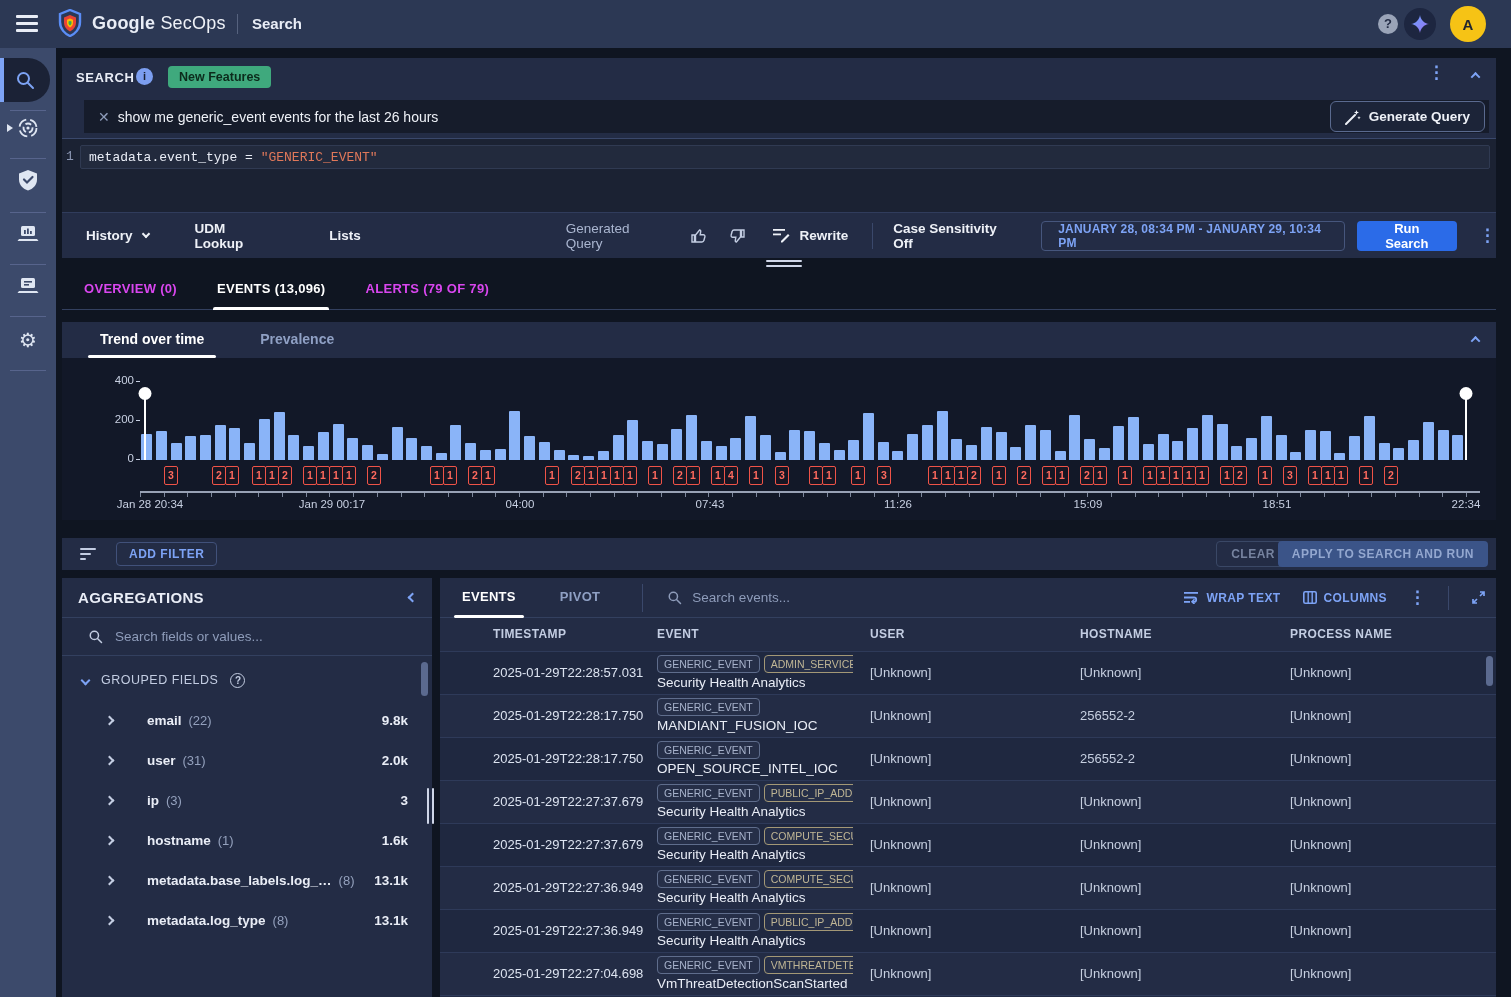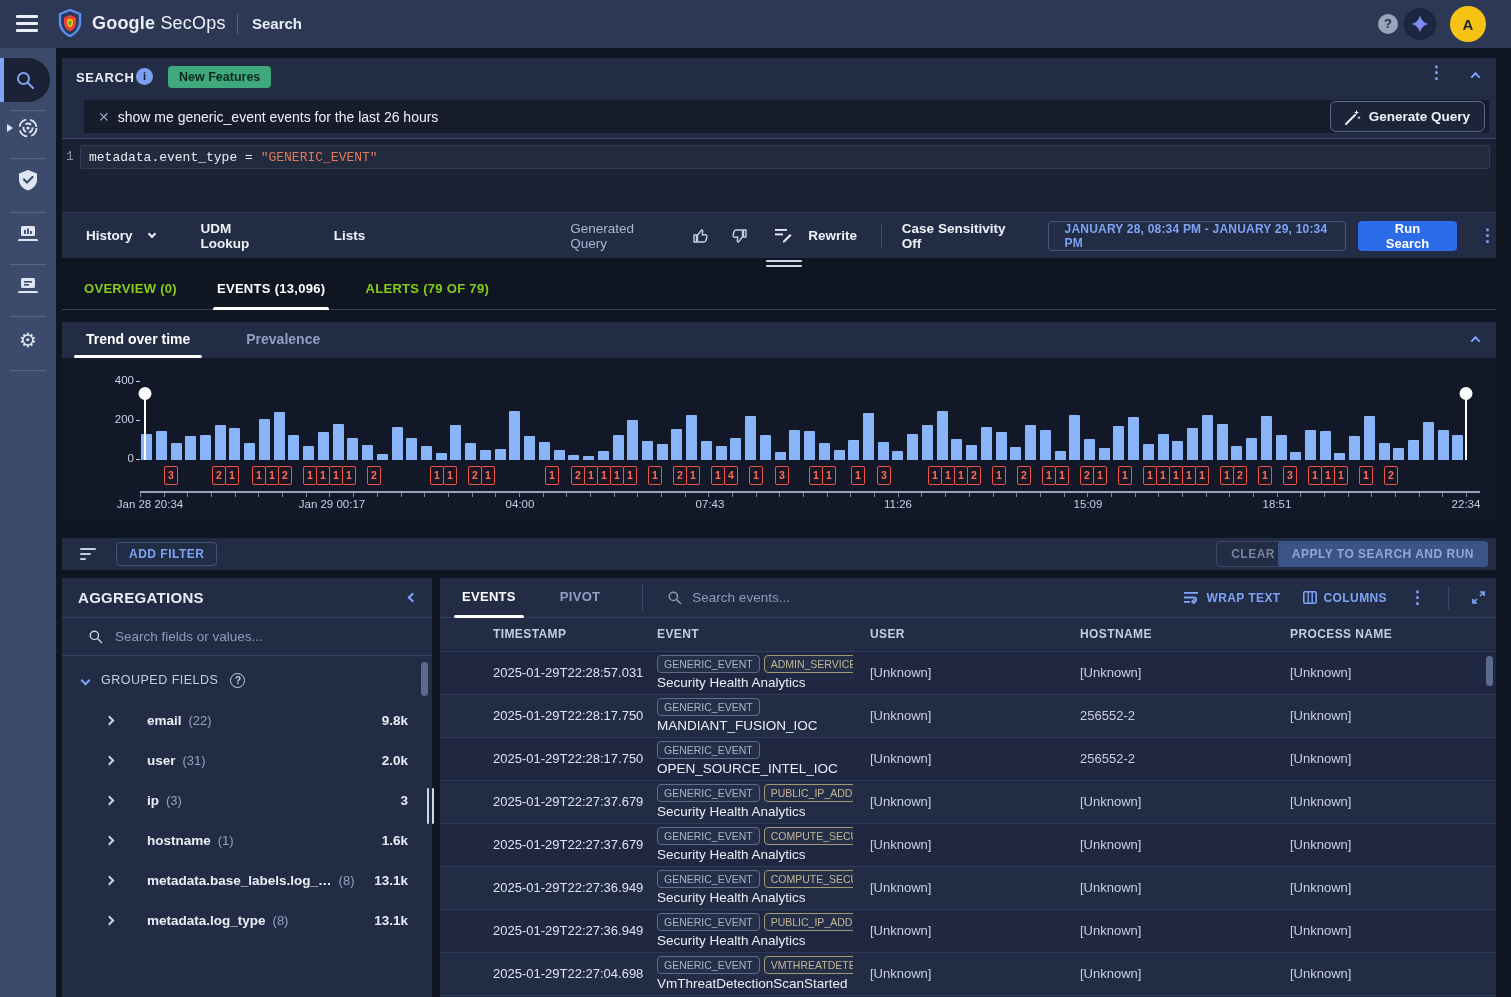--- a/index.html
+++ b/index.html
@@ -58,42 +58,42 @@
     border-radius:6px; display:flex; align-items:center; gap:8px; font-size:13.5px; font-weight:700; color:#eef1f7;
     background:#1c2438; cursor:pointer; }
   .code-area { position:absolute; left:0px; top:80px; width:1434px; height:74px; background:#1b2233;
     border-top:1px solid #3a486b; font-family:"Liberation Mono", monospace; font-size:13px; }
   .code-line { position:absolute; left:18px; top:6px; right:6px; height:24px; line-height:24px; background:#222a3d;
     border:1px solid #303a52; border-radius:2px; padding-left:8px; white-space:pre; }
   .code-gutter { position:absolute; left:4px; top:6px; height:24px; line-height:24px; color:#8b97b3; }
   .code-str { color:#e0785a; }
   .sp-toolbar { position:absolute; left:0; top:154px; width:1434px; height:46px; border-top:1px solid #303c5c;
     display:flex; align-items:center; font-size:13.5px; }
-  .tbar-item { font-weight:700; color:#eef1f7; cursor:pointer; display:flex; align-items:center; gap:16px; }
+  .tbar-item { font-weight:700; color:#eef1f7; cursor:pointer; display:flex; align-items:center; gap:10px; }
   .tbar-label { color:#aab6d0; font-weight:400; }
   .vdiv { width:1px; height:26px; background:#3a486b; }
   .date-btn { height:30px; border:1px solid #46567d; border-radius:4px; color:#7da3f5; font-size:12px; font-weight:700;
     display:flex; align-items:center; padding:0 16px; letter-spacing:.2px; cursor:pointer; }
   .run-btn { height:30px; background:#2b6be8; border:none; border-radius:4px; color:#fff; font-size:13px;
     font-weight:700; padding:0 16px; cursor:pointer; }
   .icon-btn { cursor:pointer; display:flex; align-items:center; justify-content:center; }
 
   .drag-h { position:absolute; left:752px; top:260px; width:64px; height:10px; display:flex; flex-direction:column; gap:3px; align-items:center; }
   .drag-h span { width:36px; height:2px; background:#cfd6e8; border-radius:1px; }
 
   
   .result-tabs { position:absolute; left:62px; top:268px; width:1434px; height:42px; display:flex; align-items:center;
     gap:40px; padding-left:22px; border-bottom:1px solid #33405f; background:#0f1521; }
-  .rtab { font-size:13px; font-weight:700; letter-spacing:.3px; color:#84cc16; height:42px; line-height:42px; cursor:pointer; position:relative; }
+  .rtab { font-size:13px; font-weight:700; letter-spacing:.3px; color:#d946ef; height:42px; line-height:42px; cursor:pointer; position:relative; }
   .rtab.active { color:#fff; }
   .rtab.active::after { content:""; position:absolute; left:-4px; right:-4px; bottom:0; height:3px; background:#fff; border-radius:2px 2px 0 0; }
 
   
   .trend-panel { left:62px; top:322px; width:1434px; height:198px; }
-  .trend-tabs { position:absolute; left:24px; top:0; height:36px; display:flex; gap:56px; align-items:center; }
+  .trend-tabs { position:absolute; left:38px; top:0; height:36px; display:flex; gap:56px; align-items:center; }
   .ttab { font-size:14px; font-weight:700; color:#8fa0c4; position:relative; height:36px; line-height:34px; cursor:pointer; }
   .ttab.active { color:#fff; }
   .ttab.active::after { content:""; position:absolute; left:-12px; right:-12px; bottom:0; height:3px; background:#fff; border-radius:2px; }
   .trend-chv { position:absolute; left:1410px; top:14px; }
   .chart-box { position:absolute; left:0; top:36px; width:1434px; height:162px; background:#121828; }
   .ylab { position:absolute; width:34px; text-align:right; font-size:11.5px; color:#c8d0e2; }
   .ytick { position:absolute; width:4px; height:1px; background:#c8d0e2; }
   .plot { position:absolute; left:78px; top:0; width:1326px; height:102px; }
   .bar { position:absolute; bottom:0; width:11px; background:#8ab4f8; border-radius:1px 1px 0 0; }
   .mark-row { position:absolute; left:78px; top:108px; width:1326px; height:20px; }

